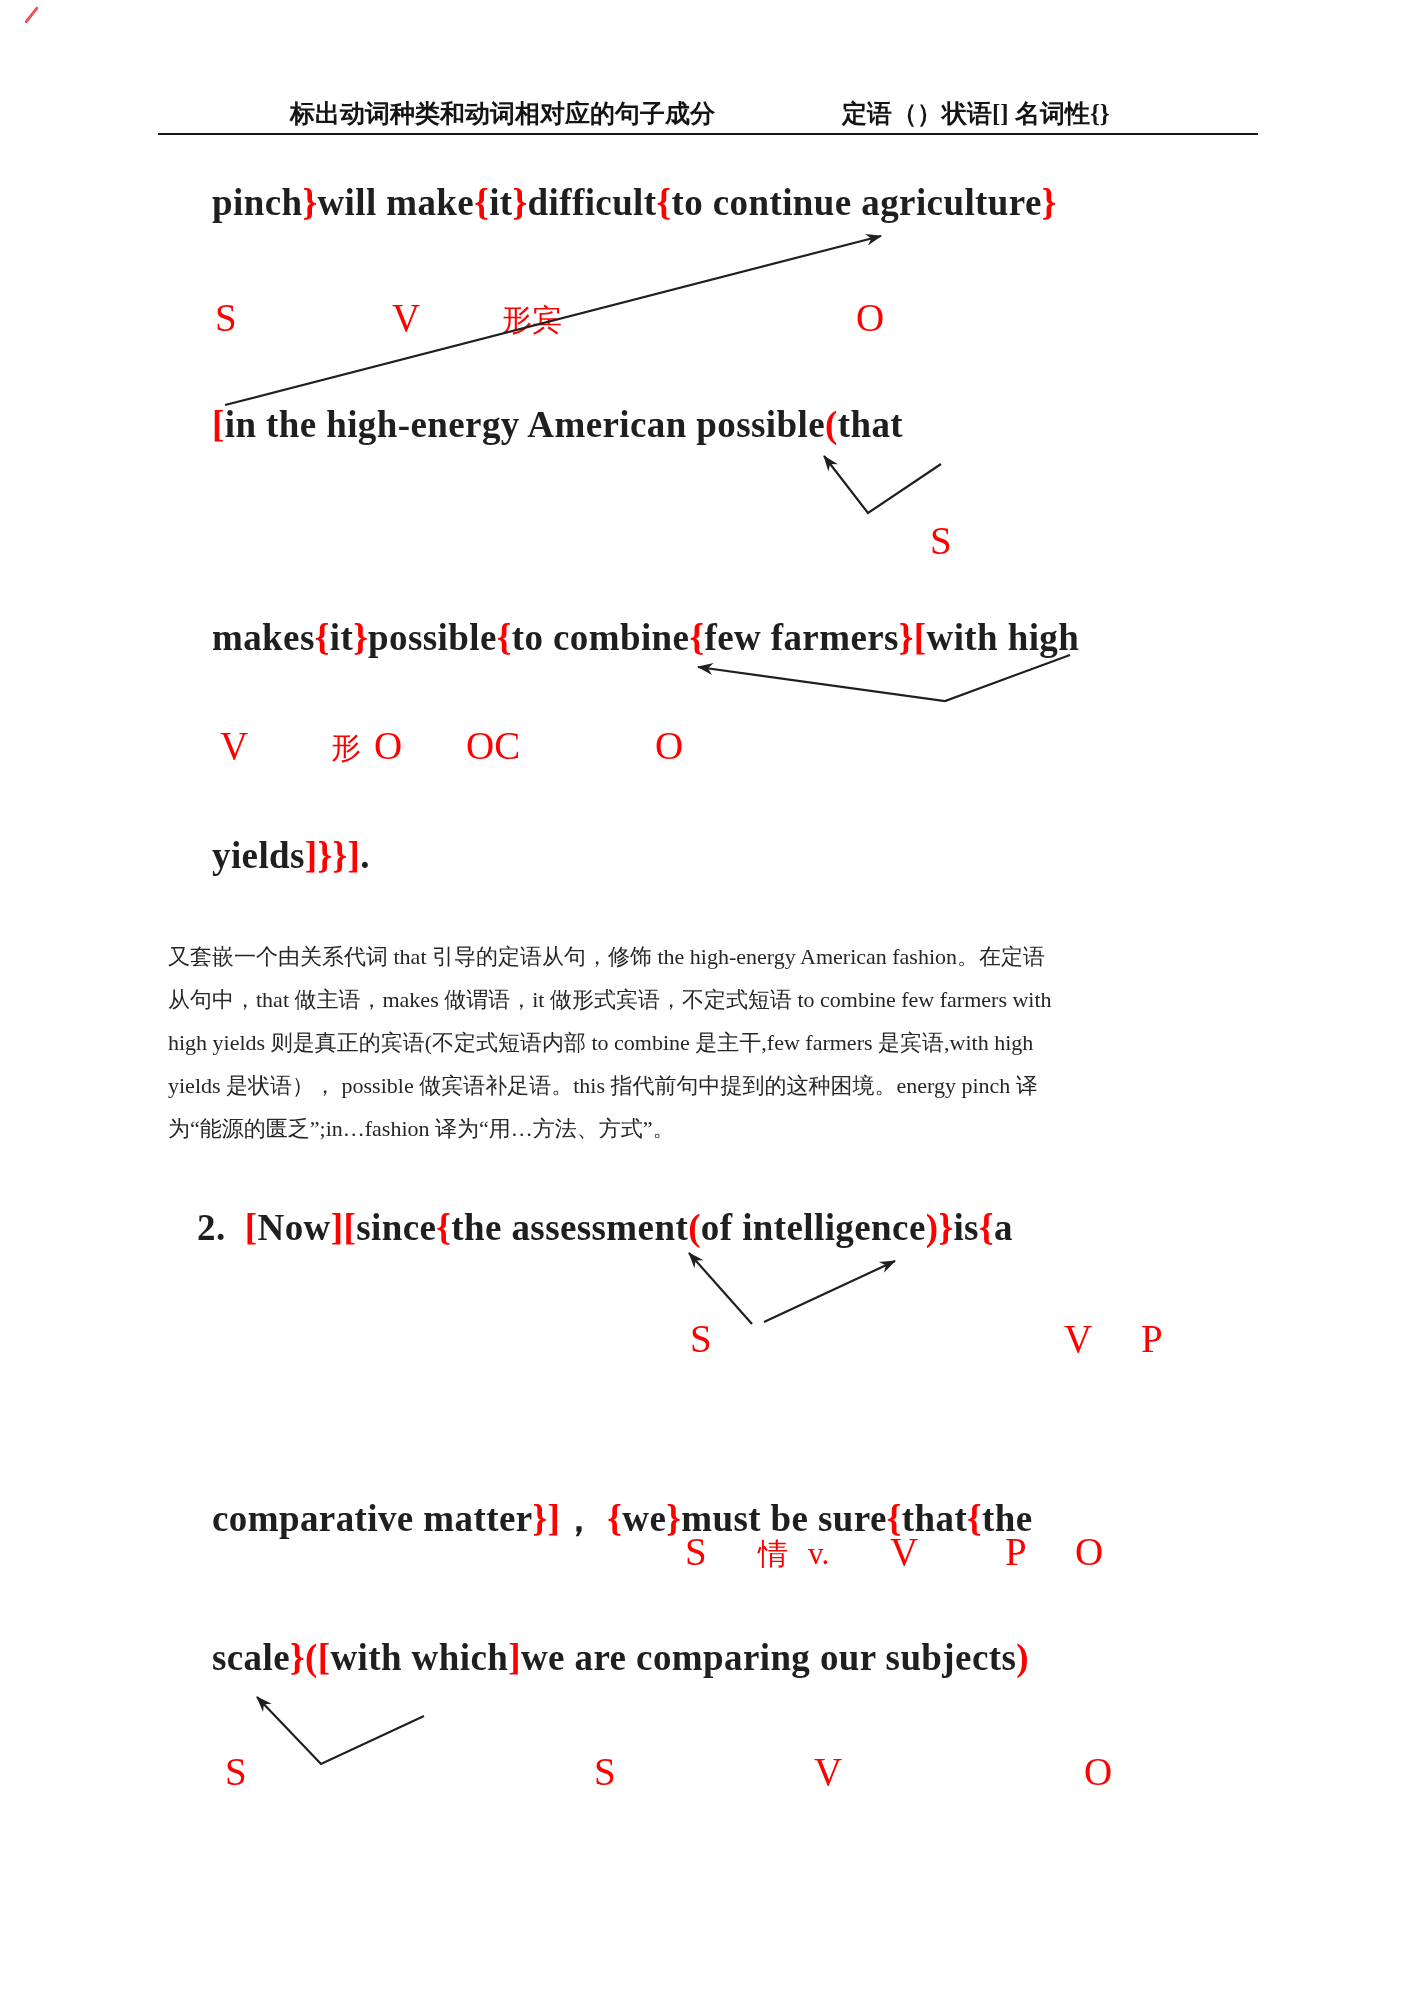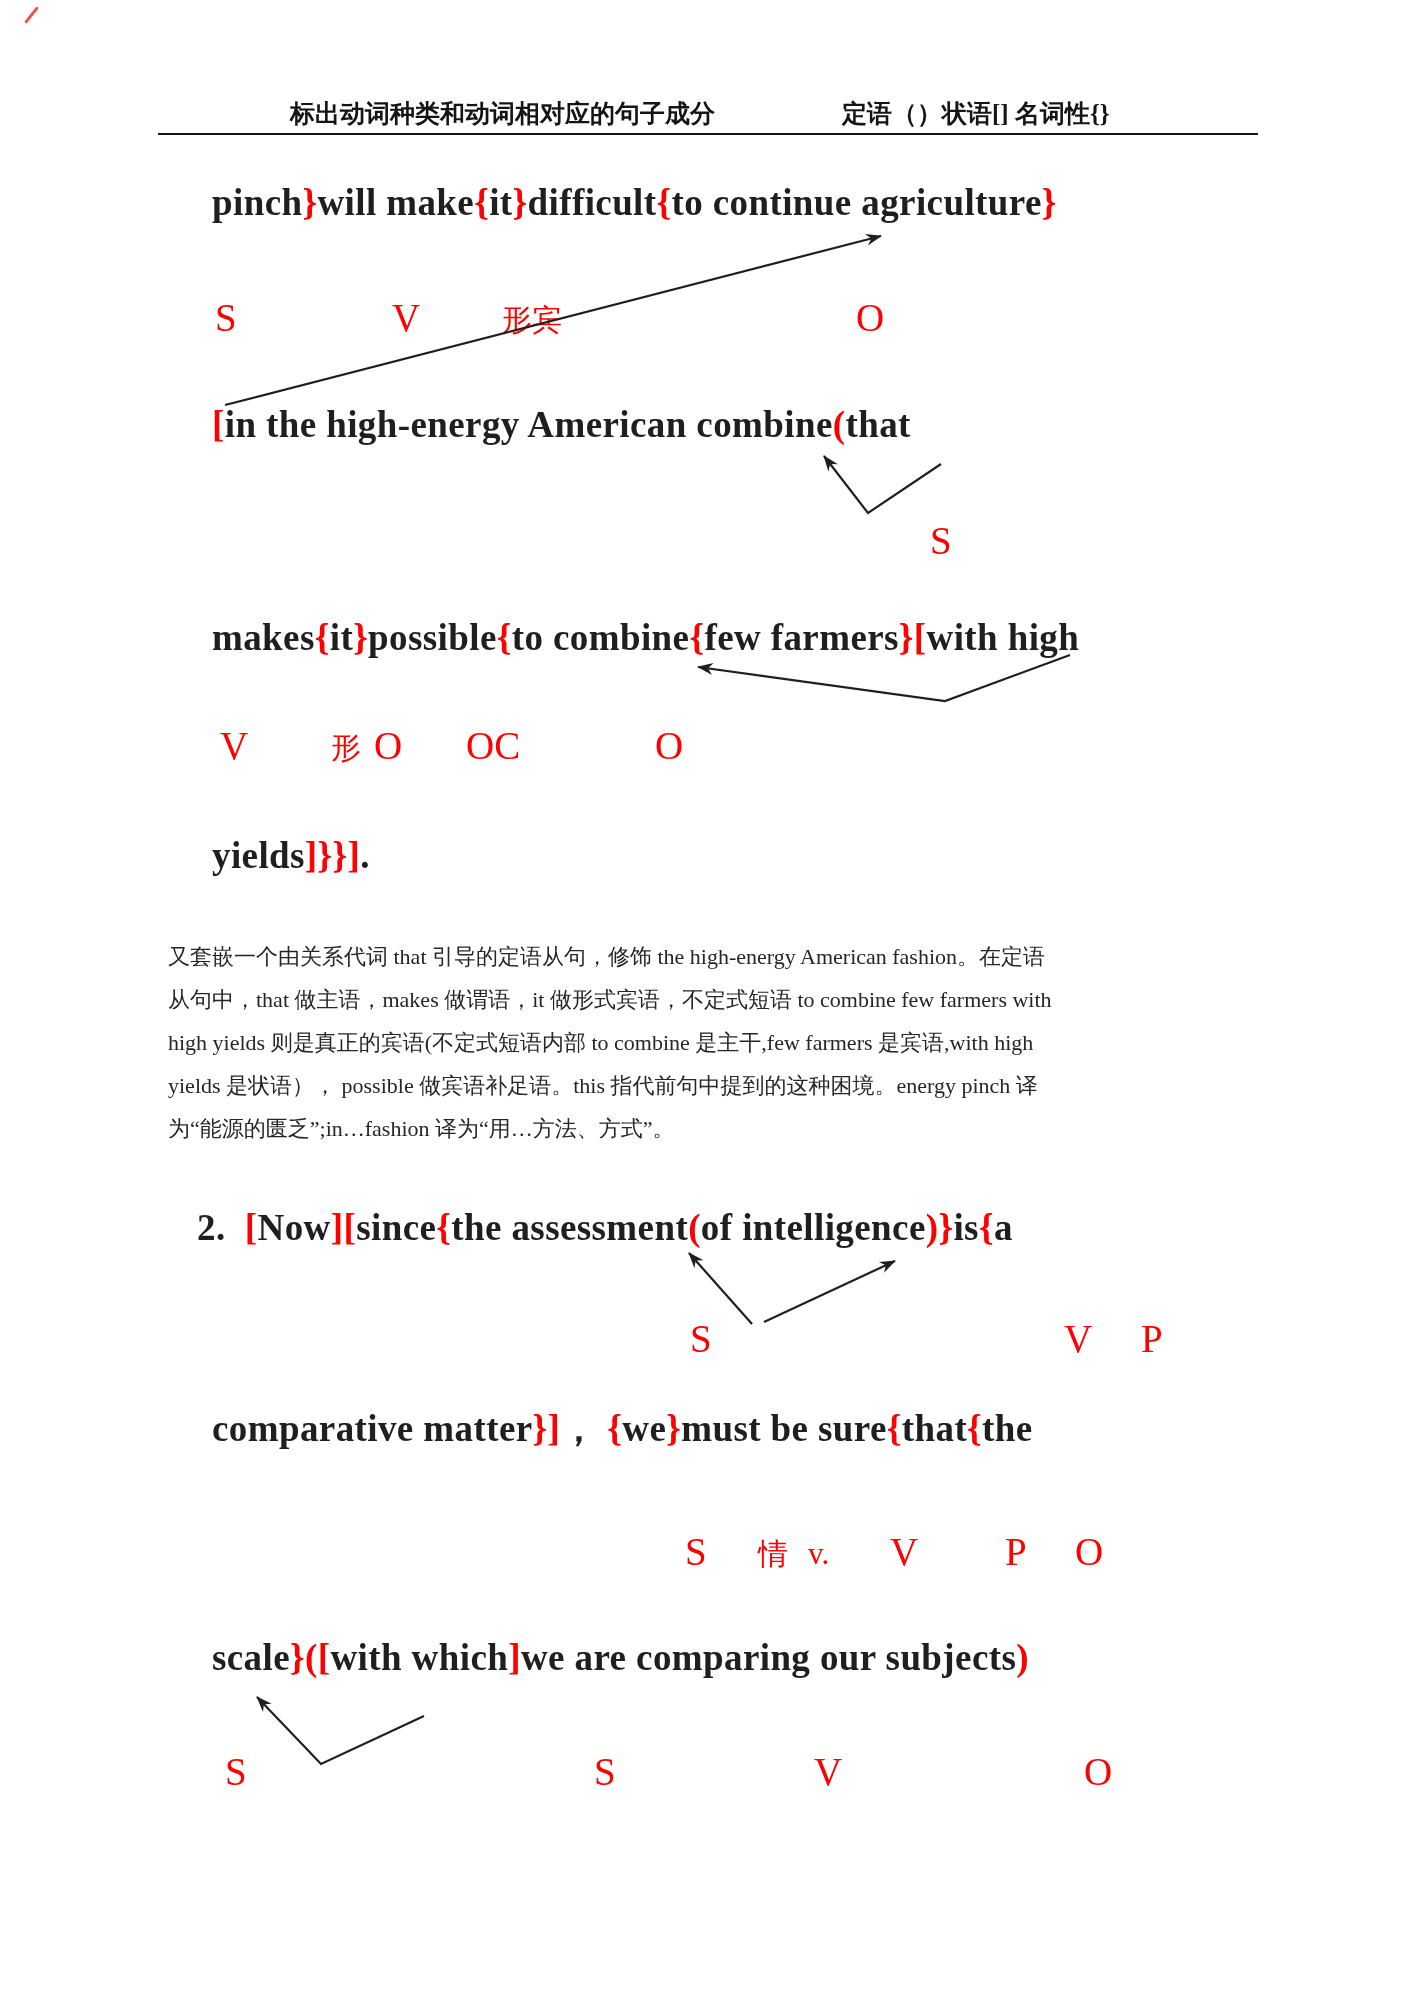--- a/index.html
+++ b/index.html
@@ -26,21 +26,21 @@
     white-space:nowrap;
     font-size:37px;font-weight:bold;line-height:1;
     color:var(--ink);
     letter-spacing:.4px;
   }
   .l1{top:184px;text-align:center;}
   .l2{top:406px;}
   .l3{top:619px;}
   .l4{top:837px;}
   .l5{top:1209px;left:197px;}
-  .l6{top:1410px;}
+  .l6{top:1500px;}
   .l7{top:1639px;}
   .sg-b{color:var(--ink);}
   .sg-r{color:var(--accent_red);}
   
   .marker-row{position:absolute;left:0;top:0;width:100%;height:52px;}
   .row1{top:298px;}
   .rowS{top:521px;}
   .row2{top:726px;}
   .row3{top:1319px;}
   .row4{top:1532px;}
@@ -78,21 +78,21 @@
 
 <div class="sheet">
 
   <div class="artifact"></div>
 
   <div class="hdr hdr-left">标出动词种类和动词相对应的句子成分</div>
   <div class="hdr hdr-right">定语（）状语[] 名词性{}</div>
   <div class="hdr-rule"></div>
 
   <div class="sline l1"><span class="sg-b">pinch</span><span class="sg-r">}</span><span class="sg-b">will make</span><span class="sg-r">{</span><span class="sg-b">it</span><span class="sg-r">}</span><span class="sg-b">difficult</span><span class="sg-r">{</span><span class="sg-b">to continue agriculture</span><span class="sg-r">}</span></div>
-  <div class="sline l2"><span class="sg-r">[</span><span class="sg-b">in the high-energy American combine</span><span class="sg-r">(</span><span class="sg-b">that</span></div>
+  <div class="sline l2"><span class="sg-r">[</span><span class="sg-b">in the high-energy American possible</span><span class="sg-r">(</span><span class="sg-b">that</span></div>
   <div class="sline l3"><span class="sg-b">makes</span><span class="sg-r">{</span><span class="sg-b">it</span><span class="sg-r">}</span><span class="sg-b">possible</span><span class="sg-r">{</span><span class="sg-b">to combine</span><span class="sg-r">{</span><span class="sg-b">few farmers</span><span class="sg-r">}</span><span class="sg-r">[</span><span class="sg-b">with high</span></div>
   <div class="sline l4"><span class="sg-b">yields</span><span class="sg-r">]}}]</span><span class="sg-b">.</span></div>
   <div class="sline l5"><span class="sg-b">2.&nbsp;&nbsp;</span><span class="sg-r">[</span><span class="sg-b">Now</span><span class="sg-r">][</span><span class="sg-b">since</span><span class="sg-r">{</span><span class="sg-b">the assessment</span><span class="sg-r">(</span><span class="sg-b">of intelligence</span><span class="sg-r">)}</span><span class="sg-b">is</span><span class="sg-r">{</span><span class="sg-b">a</span></div>
   <div class="sline l6"><span class="sg-b">comparative matter</span><span class="sg-r">}]</span><span class="sg-b">，&nbsp;</span><span class="sg-r">{</span><span class="sg-b">we</span><span class="sg-r">}</span><span class="sg-b">must be sure</span><span class="sg-r">{</span><span class="sg-b">that</span><span class="sg-r">{</span><span class="sg-b">the</span></div>
   <div class="sline l7"><span class="sg-b">scale</span><span class="sg-r">}([</span><span class="sg-b">with which</span><span class="sg-r">]</span><span class="sg-b">we are comparing our subjects</span><span class="sg-r">)</span></div>
 
   <div class="marker-row row1">
       <span class="mk" style="left: 215px;">S</span>
       <span class="mk" style="left: 392px;">V</span>
       <span class="mk cjk" style="left: 502px;">形宾</span>

